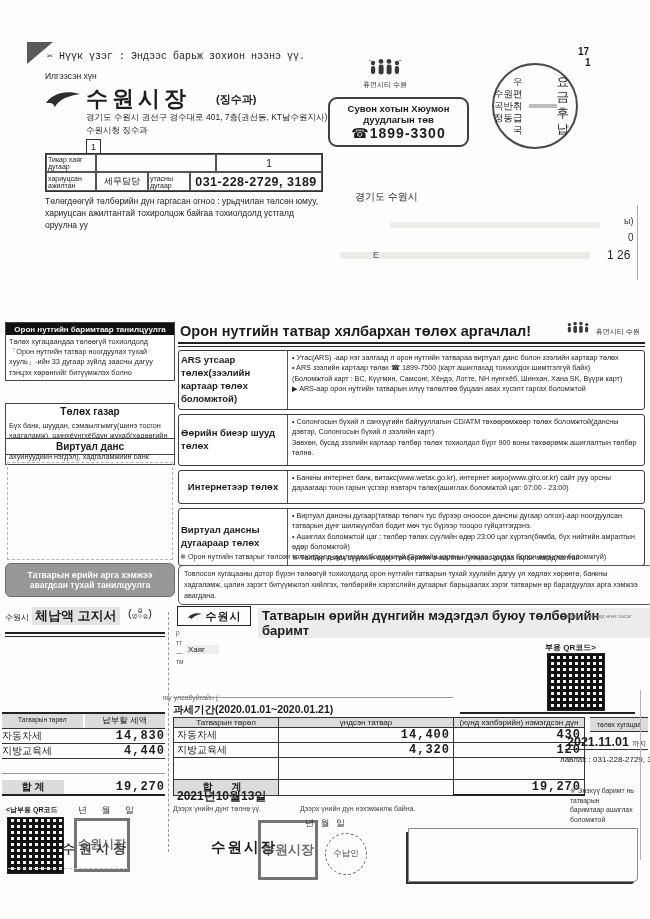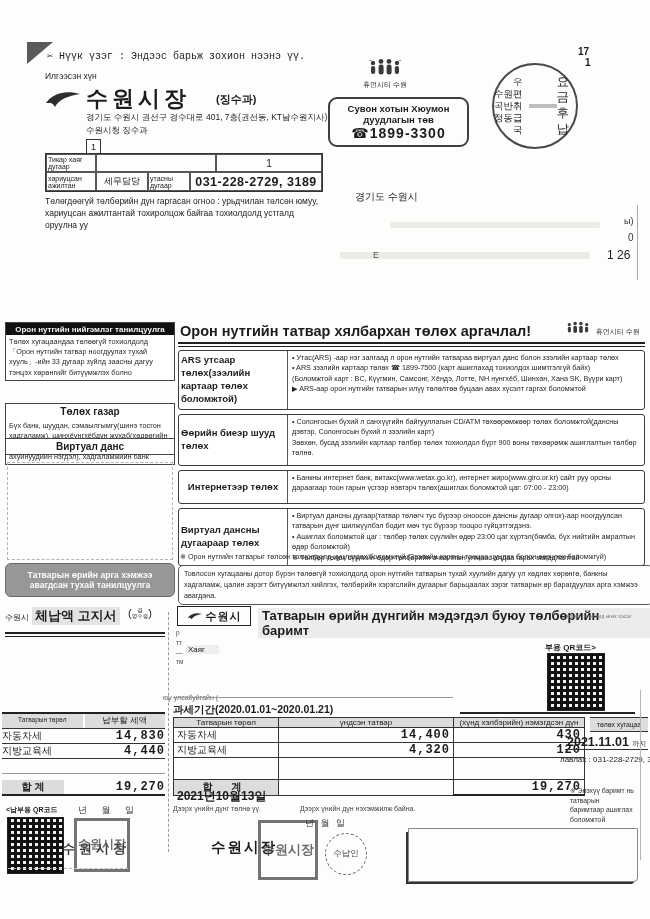--- a/index.html
+++ b/index.html
@@ -135,21 +135,21 @@
   <div class="abs noise" style="left:340px;top:252px;width:250px;height:7px;"></div>
   <div class="abs" style="left:624px;top:216px;font-size:9px;color:#333;">ы)</div>
   <div class="abs" style="left:628px;top:232px;font-size:10px;color:#333;">0</div>
   <div class="abs" style="left:607px;top:248px;font-size:12px;color:#222;">1 26</div>
   <div class="abs" style="left:373px;top:250px;font-size:9px;color:#555;">Е</div>
   <div class="abs" style="left:637px;top:205px;height:75px;border-left:1px solid #aaa;"></div>
 
   <div class="abs fold" style="left:5px;top:322px;border-top-width:18px;border-right-width:22px;"></div>
 
   <div class="abs gbox" style="left:5px;top:322px;width:168px;">
-    <div class="ghead">Орон нутгийн нийгэмлэг танилцуулга</div>
+    <div class="ghead">Орон нутгийн баримтаар танилцуулга</div>
     <div class="gbody">Төлөх хугацаандаа төлөөгүй тохиолдолд 「Орон нутгийн татвар ноогдуулах тухай хууль」-ийн 33 дугаар зүйлд заасны дагуу тэнцэх хөрөнгийг битүүмжлэх болно</div>
   </div>
 
   <div class="abs gbox" style="left:5px;top:403px;width:168px;">
     <div class="ghead2">Төлөх газар</div>
     <div class="gbody">Бүх банк, шуудан, сэмаылгымгу(шинэ тосгон хадгаламж), шинхёунгхёбдун жухаб(хөдөөгийн хамтарсан нийгэмлэг), саэрим жухаб(ойн аж ахуйнуудийн нэгдэл), хадгаламжийн банк</div>
   </div>
 
   <div class="abs gbox" style="left:5px;top:438px;width:168px;">
     <div class="ghead2">Виртуал данс</div>

